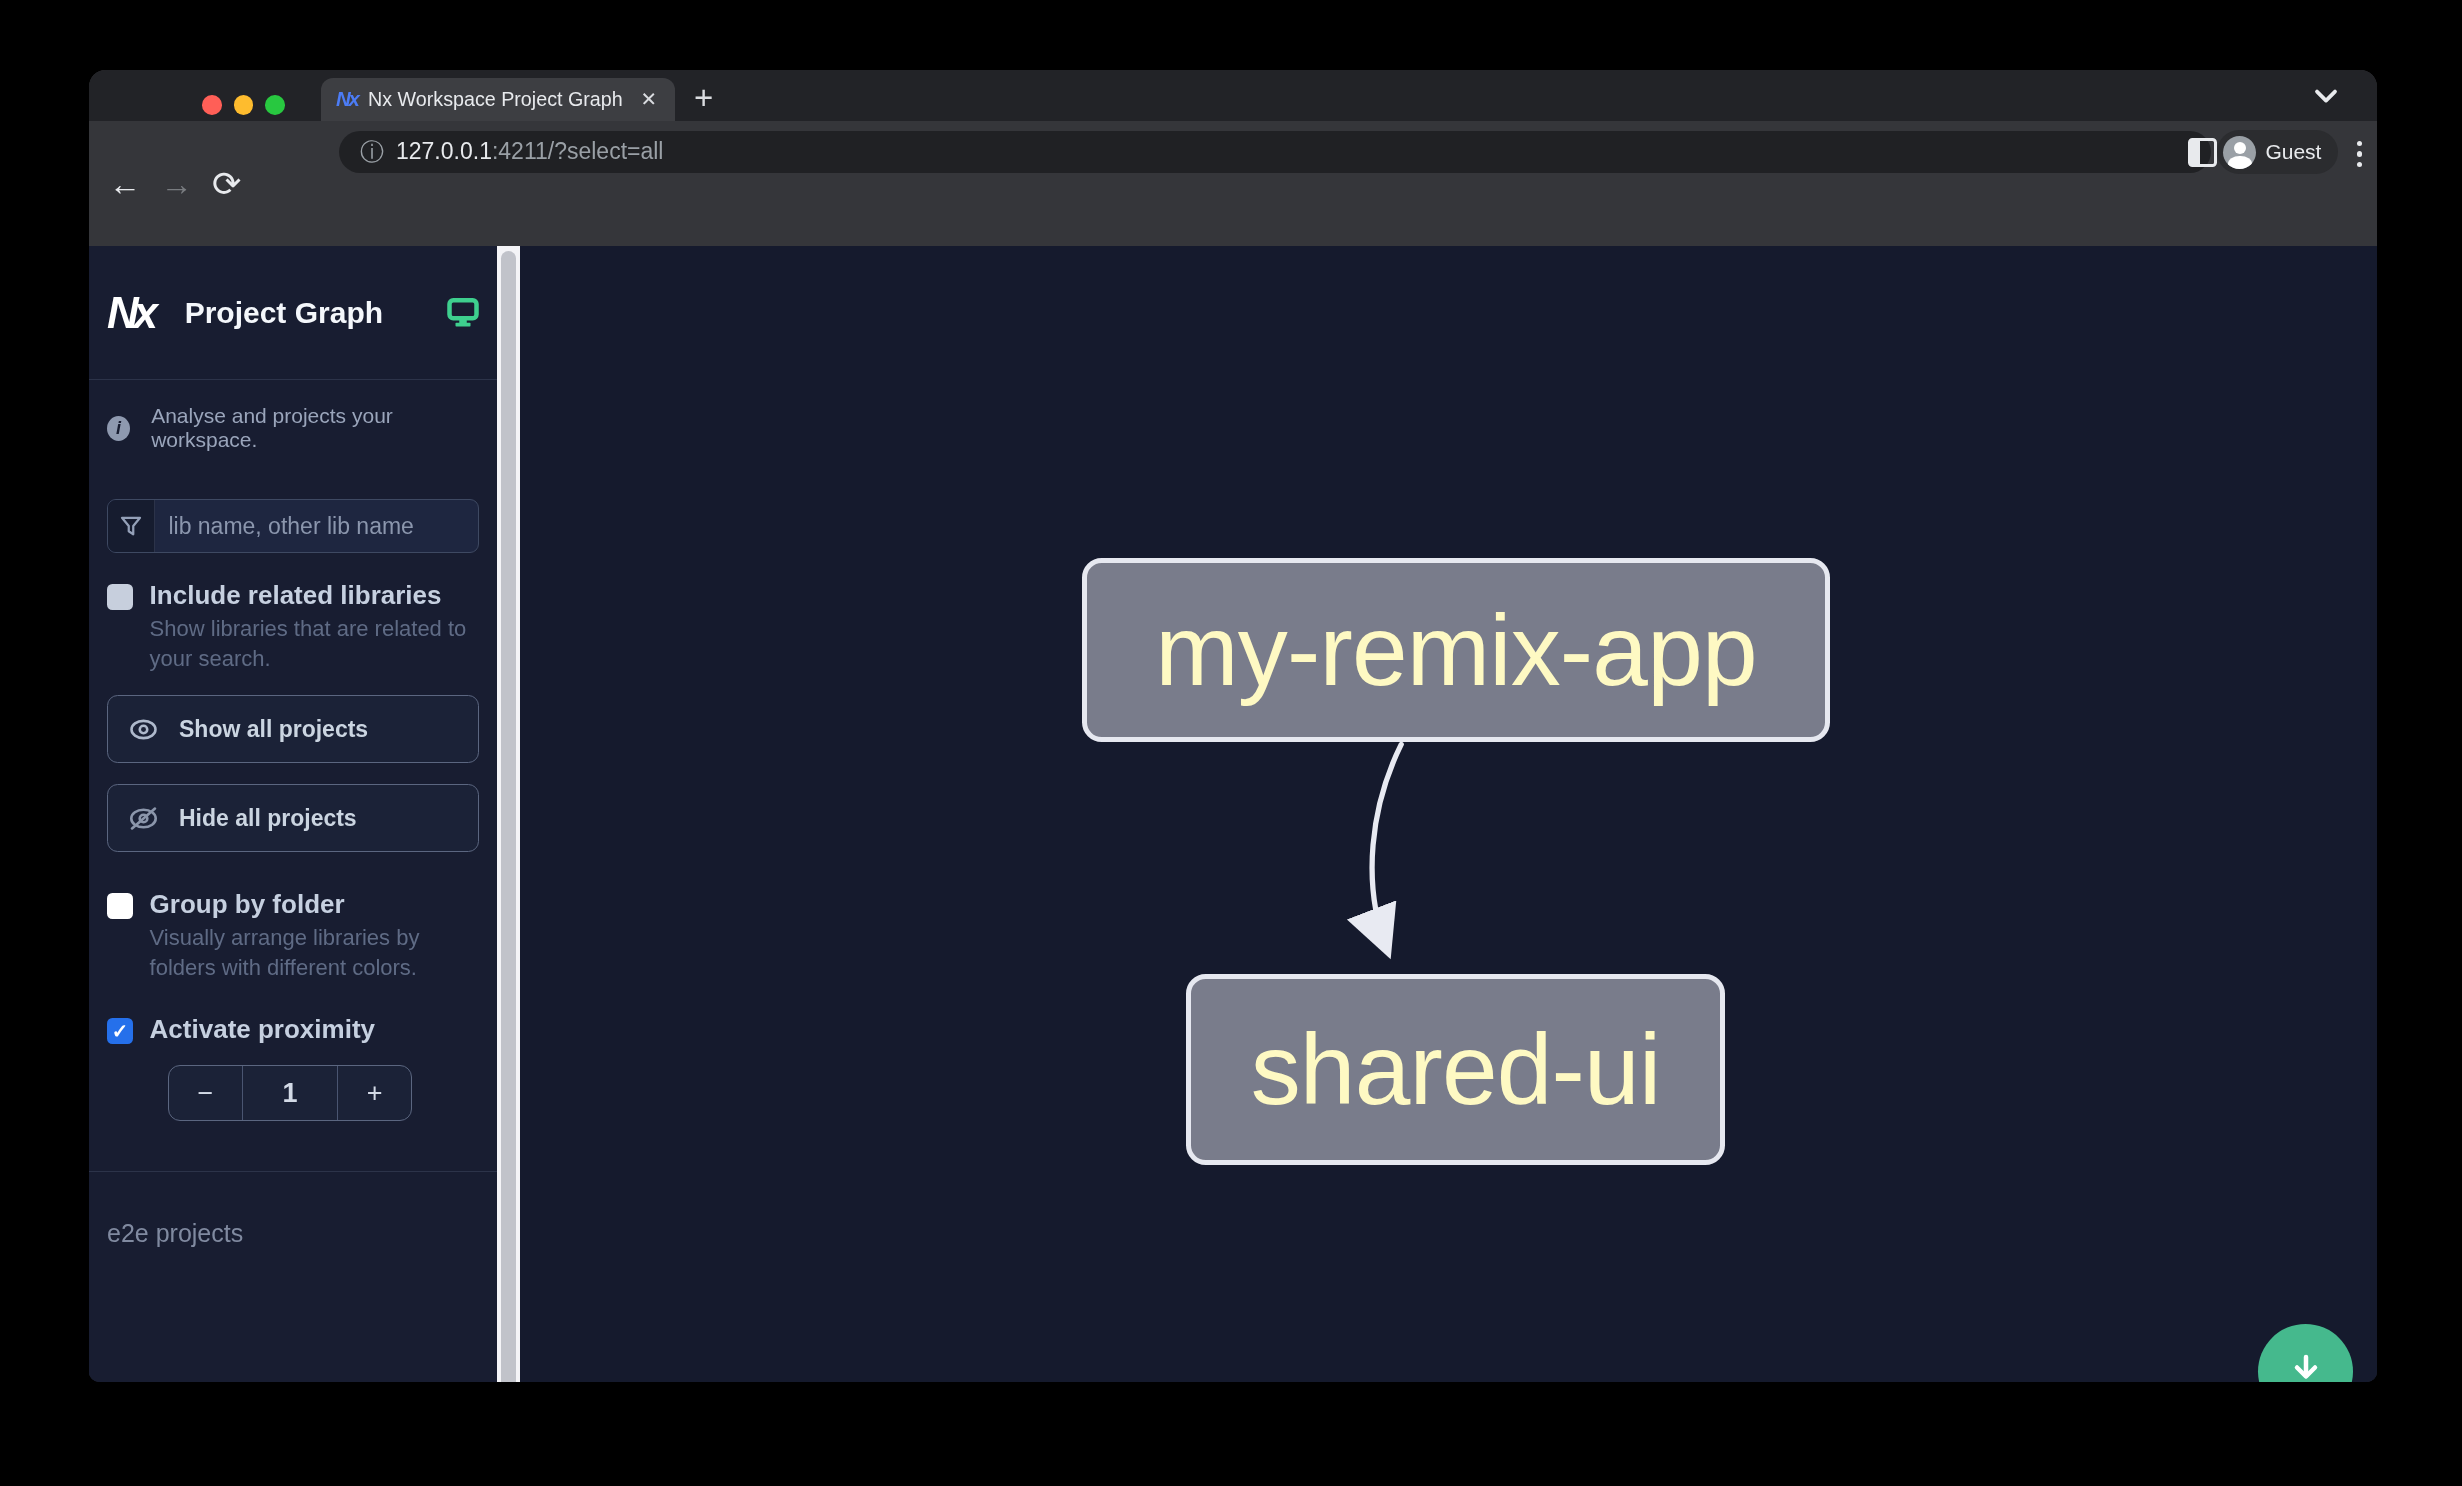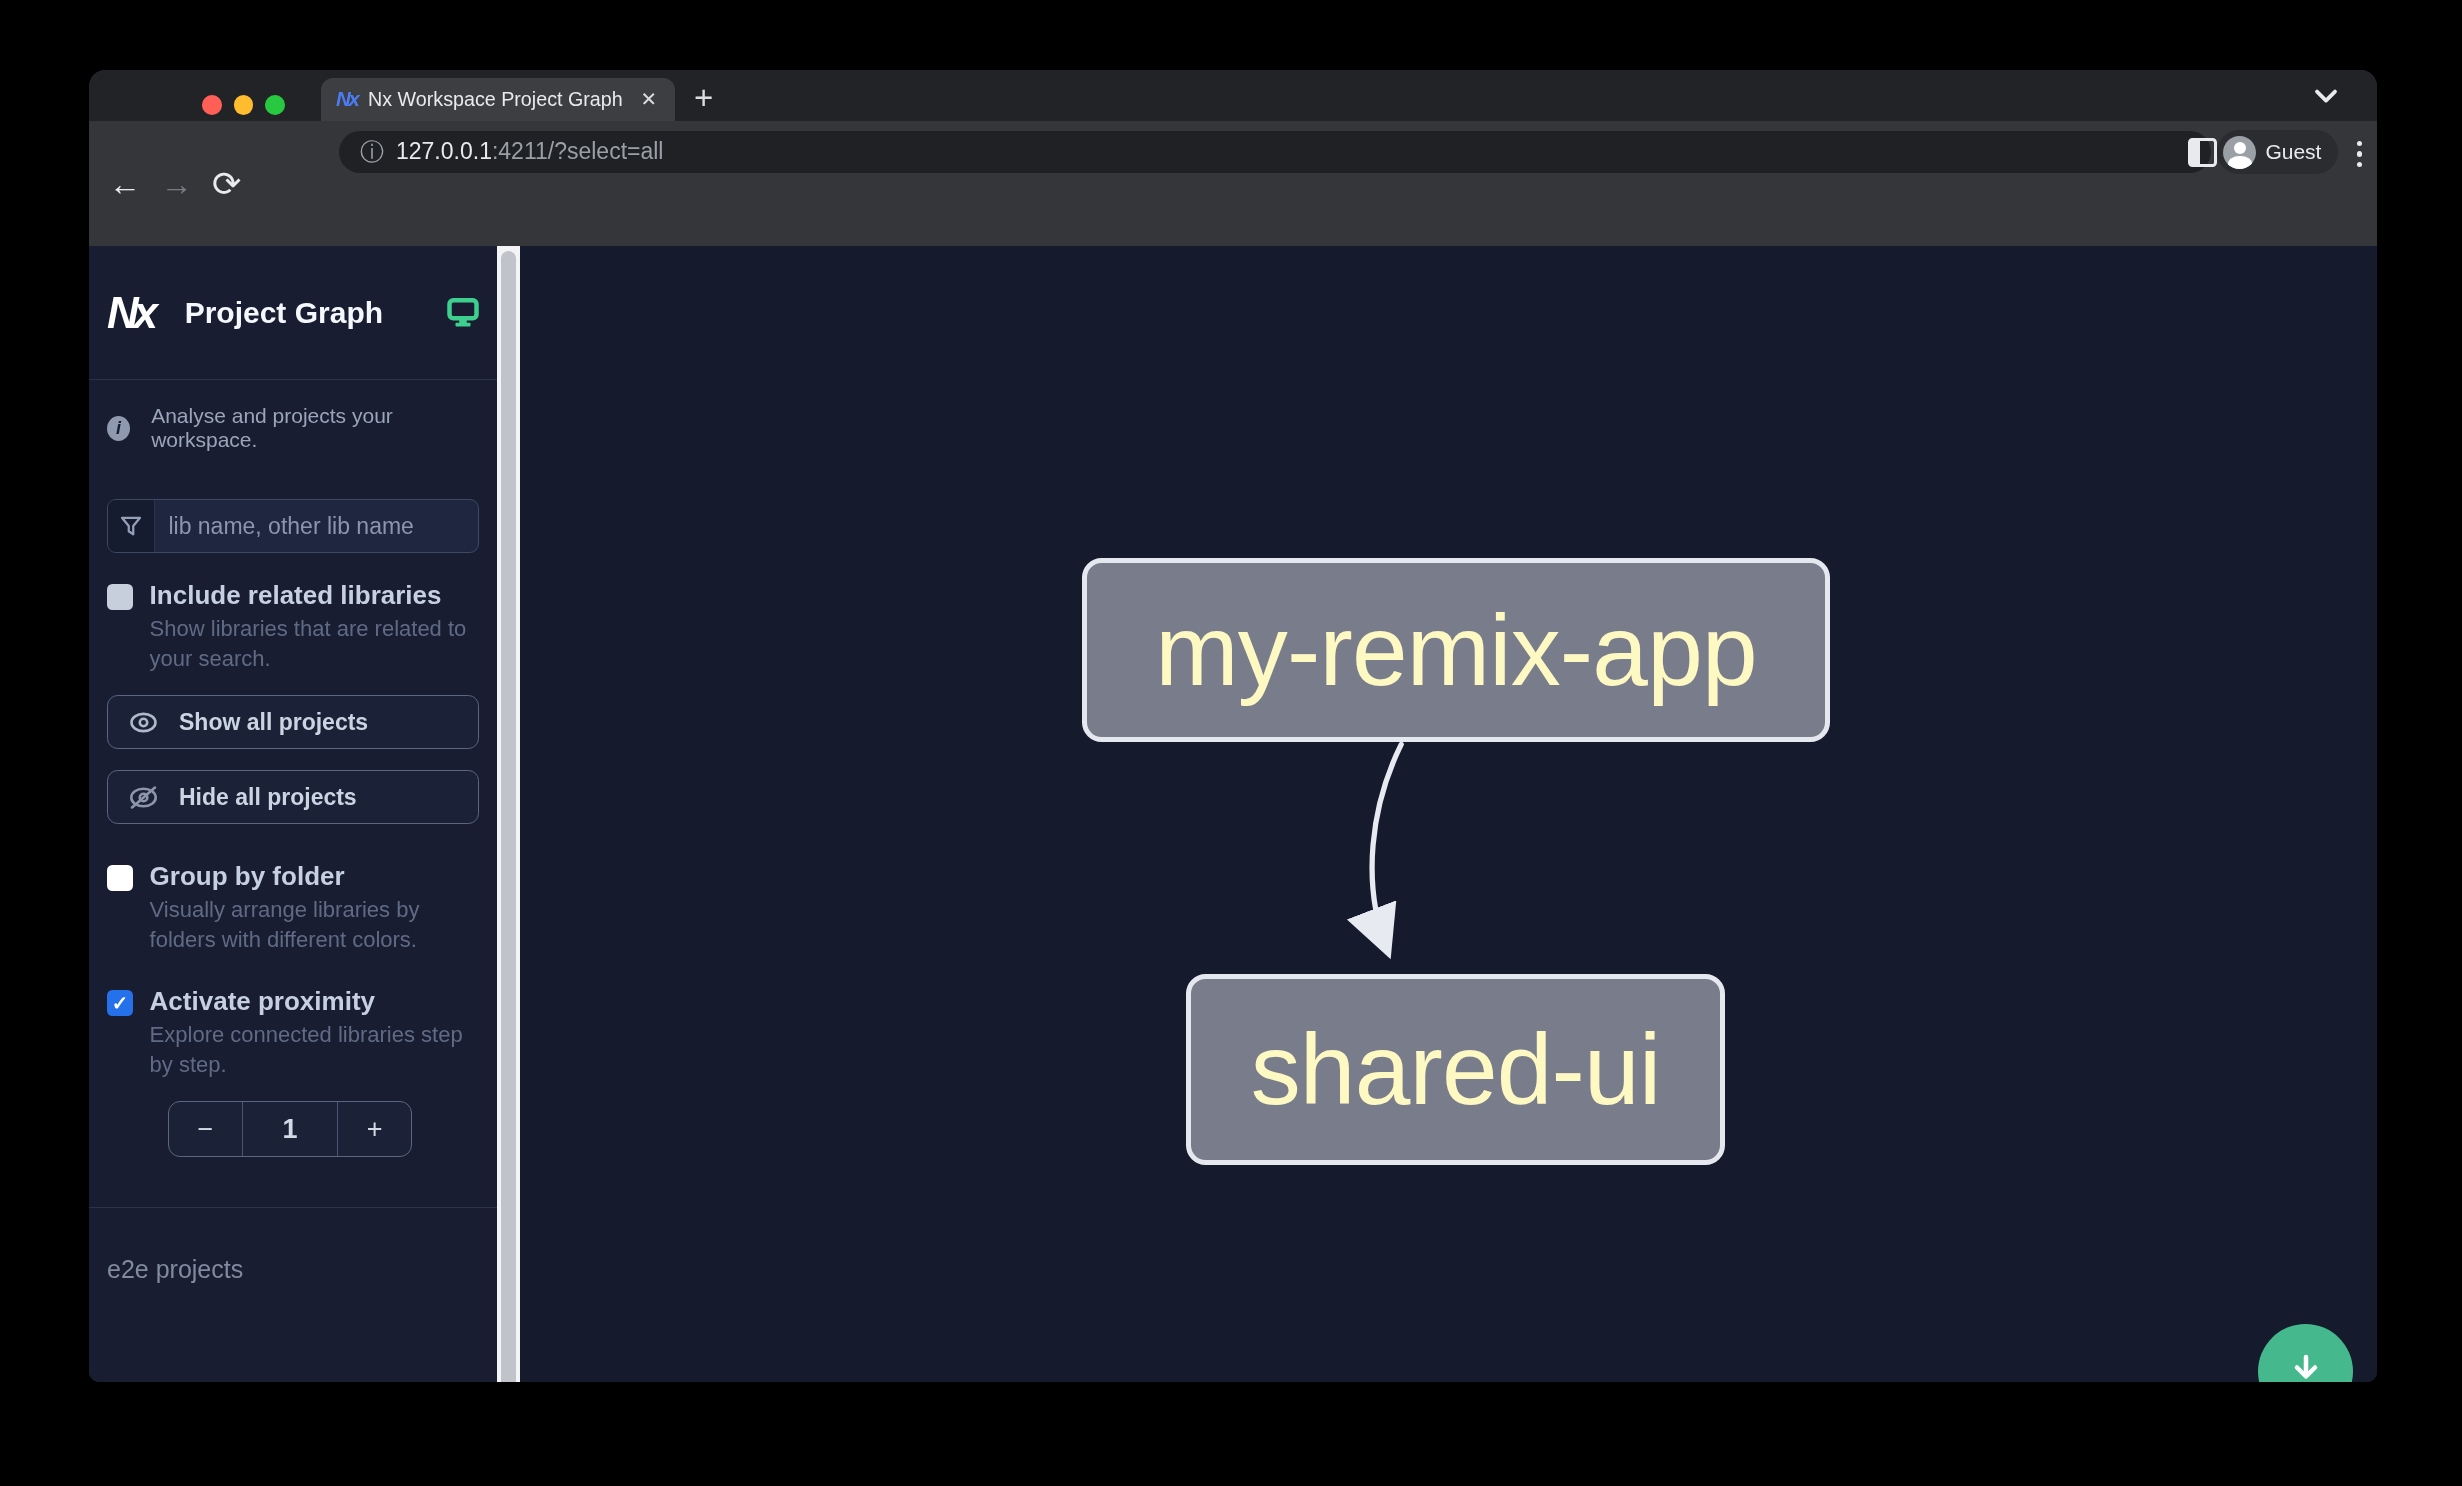--- a/index.html
+++ b/index.html
@@ -70,21 +70,21 @@
 
   .chk-row { display:flex; padding:0 18px; margin-top:29px; }
   .chk-box { width:26px; height:26px; border-radius:5.3px; flex:none; margin-top:2.3px; }
   .chk-light { background:#c7cfdd; }
   .chk-white { background:#ffffff; }
   .chk-blue { background:#2570eb; color:#fff; font-size:19.7px; font-weight:700; text-align:center; line-height:26px; }
   .chk-body { margin-left:16.6px; width:354px; }
   .chk-label { color:#c6d0e0; font-size:26px; font-weight:600; line-height:26px; }
   .chk-desc { color:#5f6b85; font-size:22px; line-height:30px; margin-top:6px; }
 
-  .sb-btn { margin:0 18px; margin-top:21px; height:54px; border:1.5px solid #5b6680; border-radius:10.6px;
+  .sb-btn { margin:0 18px; margin-top:21px; height:68px; border:1.5px solid #5b6680; border-radius:10.6px;
             background:#1b2237; display:flex; align-items:center; gap:21px; padding:0 21px; }
   .sb-btn:first-of-type { margin-top:36px; }
   .sb-btn span { color:#cbd5e1; font-size:23px; font-weight:600; }
 
   .stepper { margin:21px 0 0 79px; width:244px; height:56px; border:1.5px solid #5b6680; border-radius:12px;
              display:flex; overflow:hidden; background:#1b2237; }
   .stepper > div { flex:1; display:flex; align-items:center; justify-content:center;
                    color:#d3dae6; font-size:27px; }
   .step-val { border-left:1.5px solid #4a5571; border-right:1.5px solid #4a5571; flex:1.3 !important; font-weight:600; }
 
@@ -205,21 +205,20 @@
         <div class="chk-body">
           <div class="chk-label">Group by folder</div>
           <div class="chk-desc">Visually arrange libraries by folders with different colors.</div>
         </div>
       </div>
 
       <div class="chk-row" style="margin-top:33px;">
         <div class="chk-box chk-blue">✓</div>
         <div class="chk-body">
           <div class="chk-label">Activate proximity</div>
-          <div class="chk-desc">Explore connected libraries step by step.</div>
         </div>
       </div>
 
       <div class="stepper">
         <div>−</div>
         <div class="step-val">1</div>
         <div>+</div>
       </div>
 
       <div class="sb-divider"></div>

